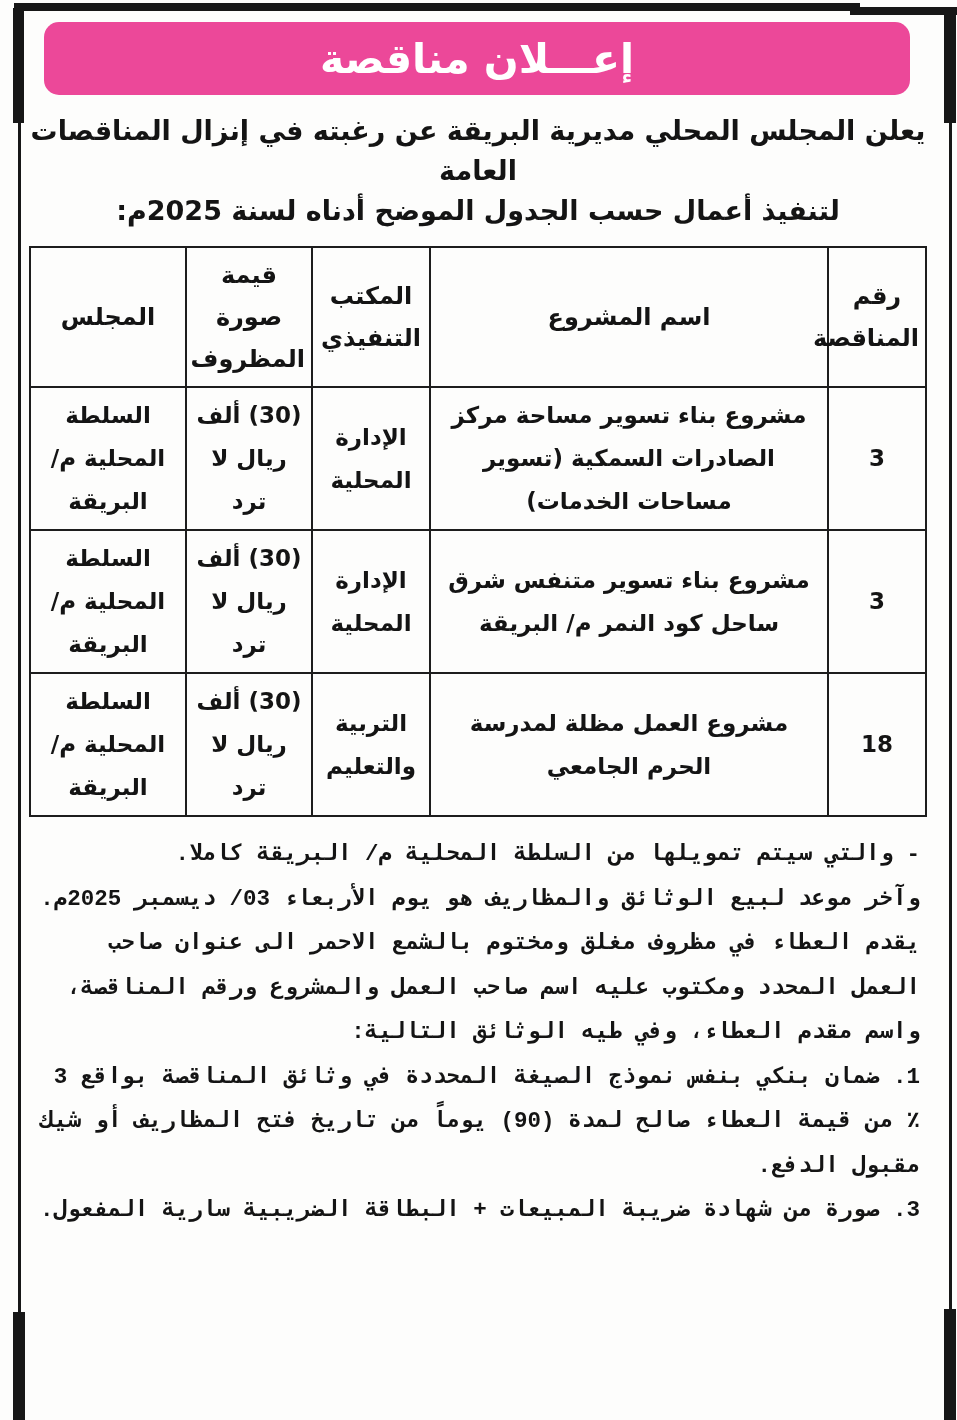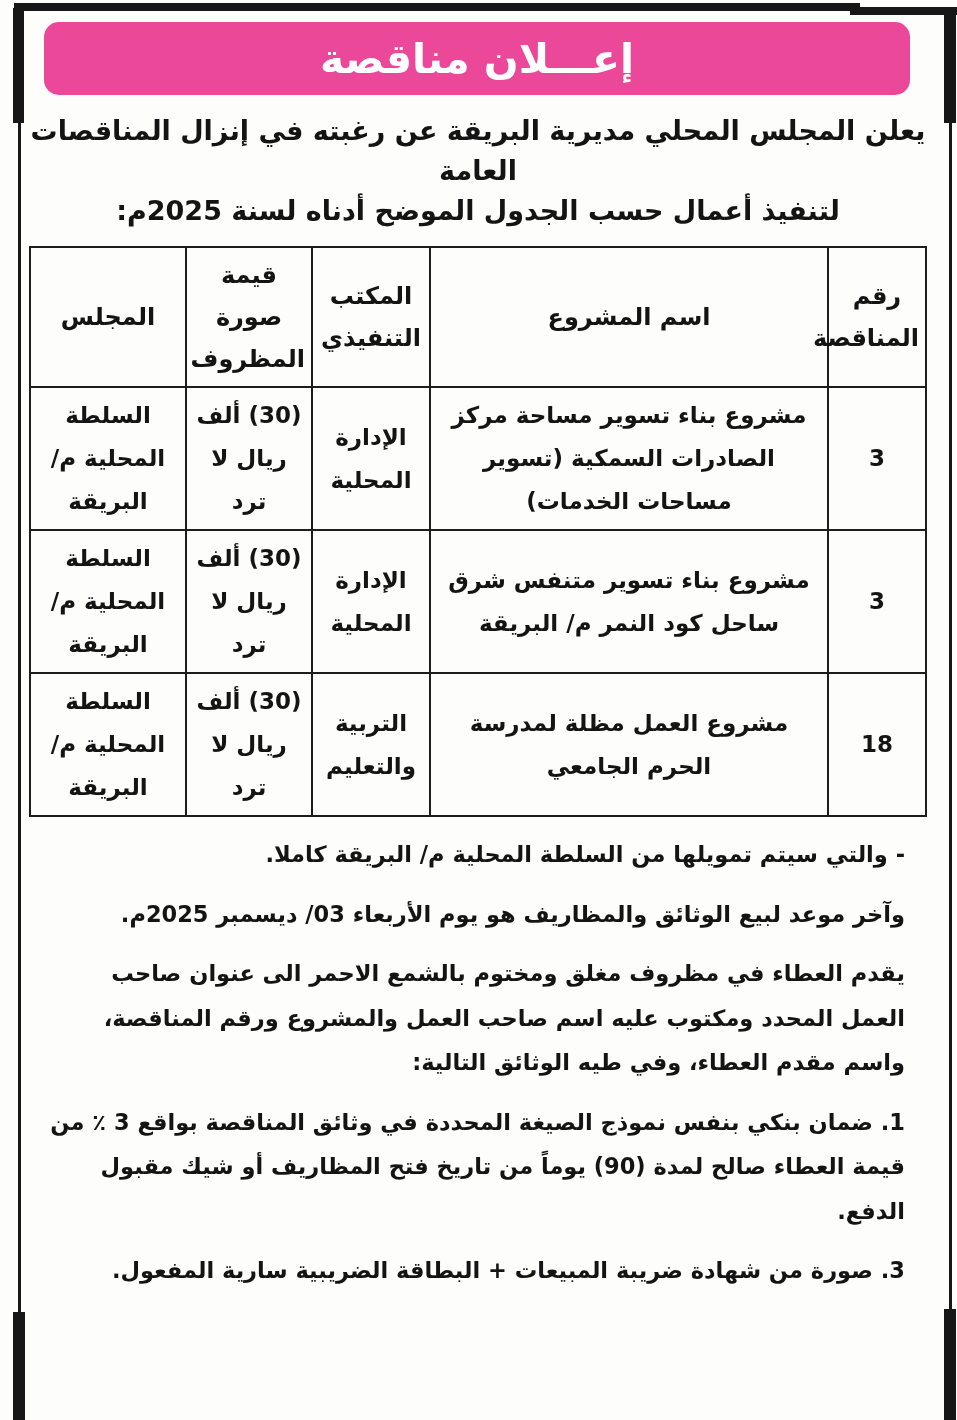--- a/index.html
+++ b/index.html
@@ -58,21 +58,21 @@
   col.c-price  { width:126px; }
   col.c-fund   { width:156px; }
   td.num { font-size:25px; }
 
   
   .bodytext {
     margin-top:15px; padding:0 8px 0 6px;
     font-size:22.5px; font-weight:bold;
     line-height:44.5px; text-align:right;
   }
-  .bodytext p { margin:15px; }
+  .bodytext p { margin:0;font-family:Liberation Mono, monospace; }
 </style>
 </head>
 <body>
 
 <div class="frame f-top-left"></div>
 <div class="frame f-top-right"></div>
 <div class="frame f-left-cap-top"></div>
 <div class="frame f-left-thin"></div>
 <div class="frame f-left-cap-bottom"></div>
 <div class="frame f-right-cap-top"></div>

